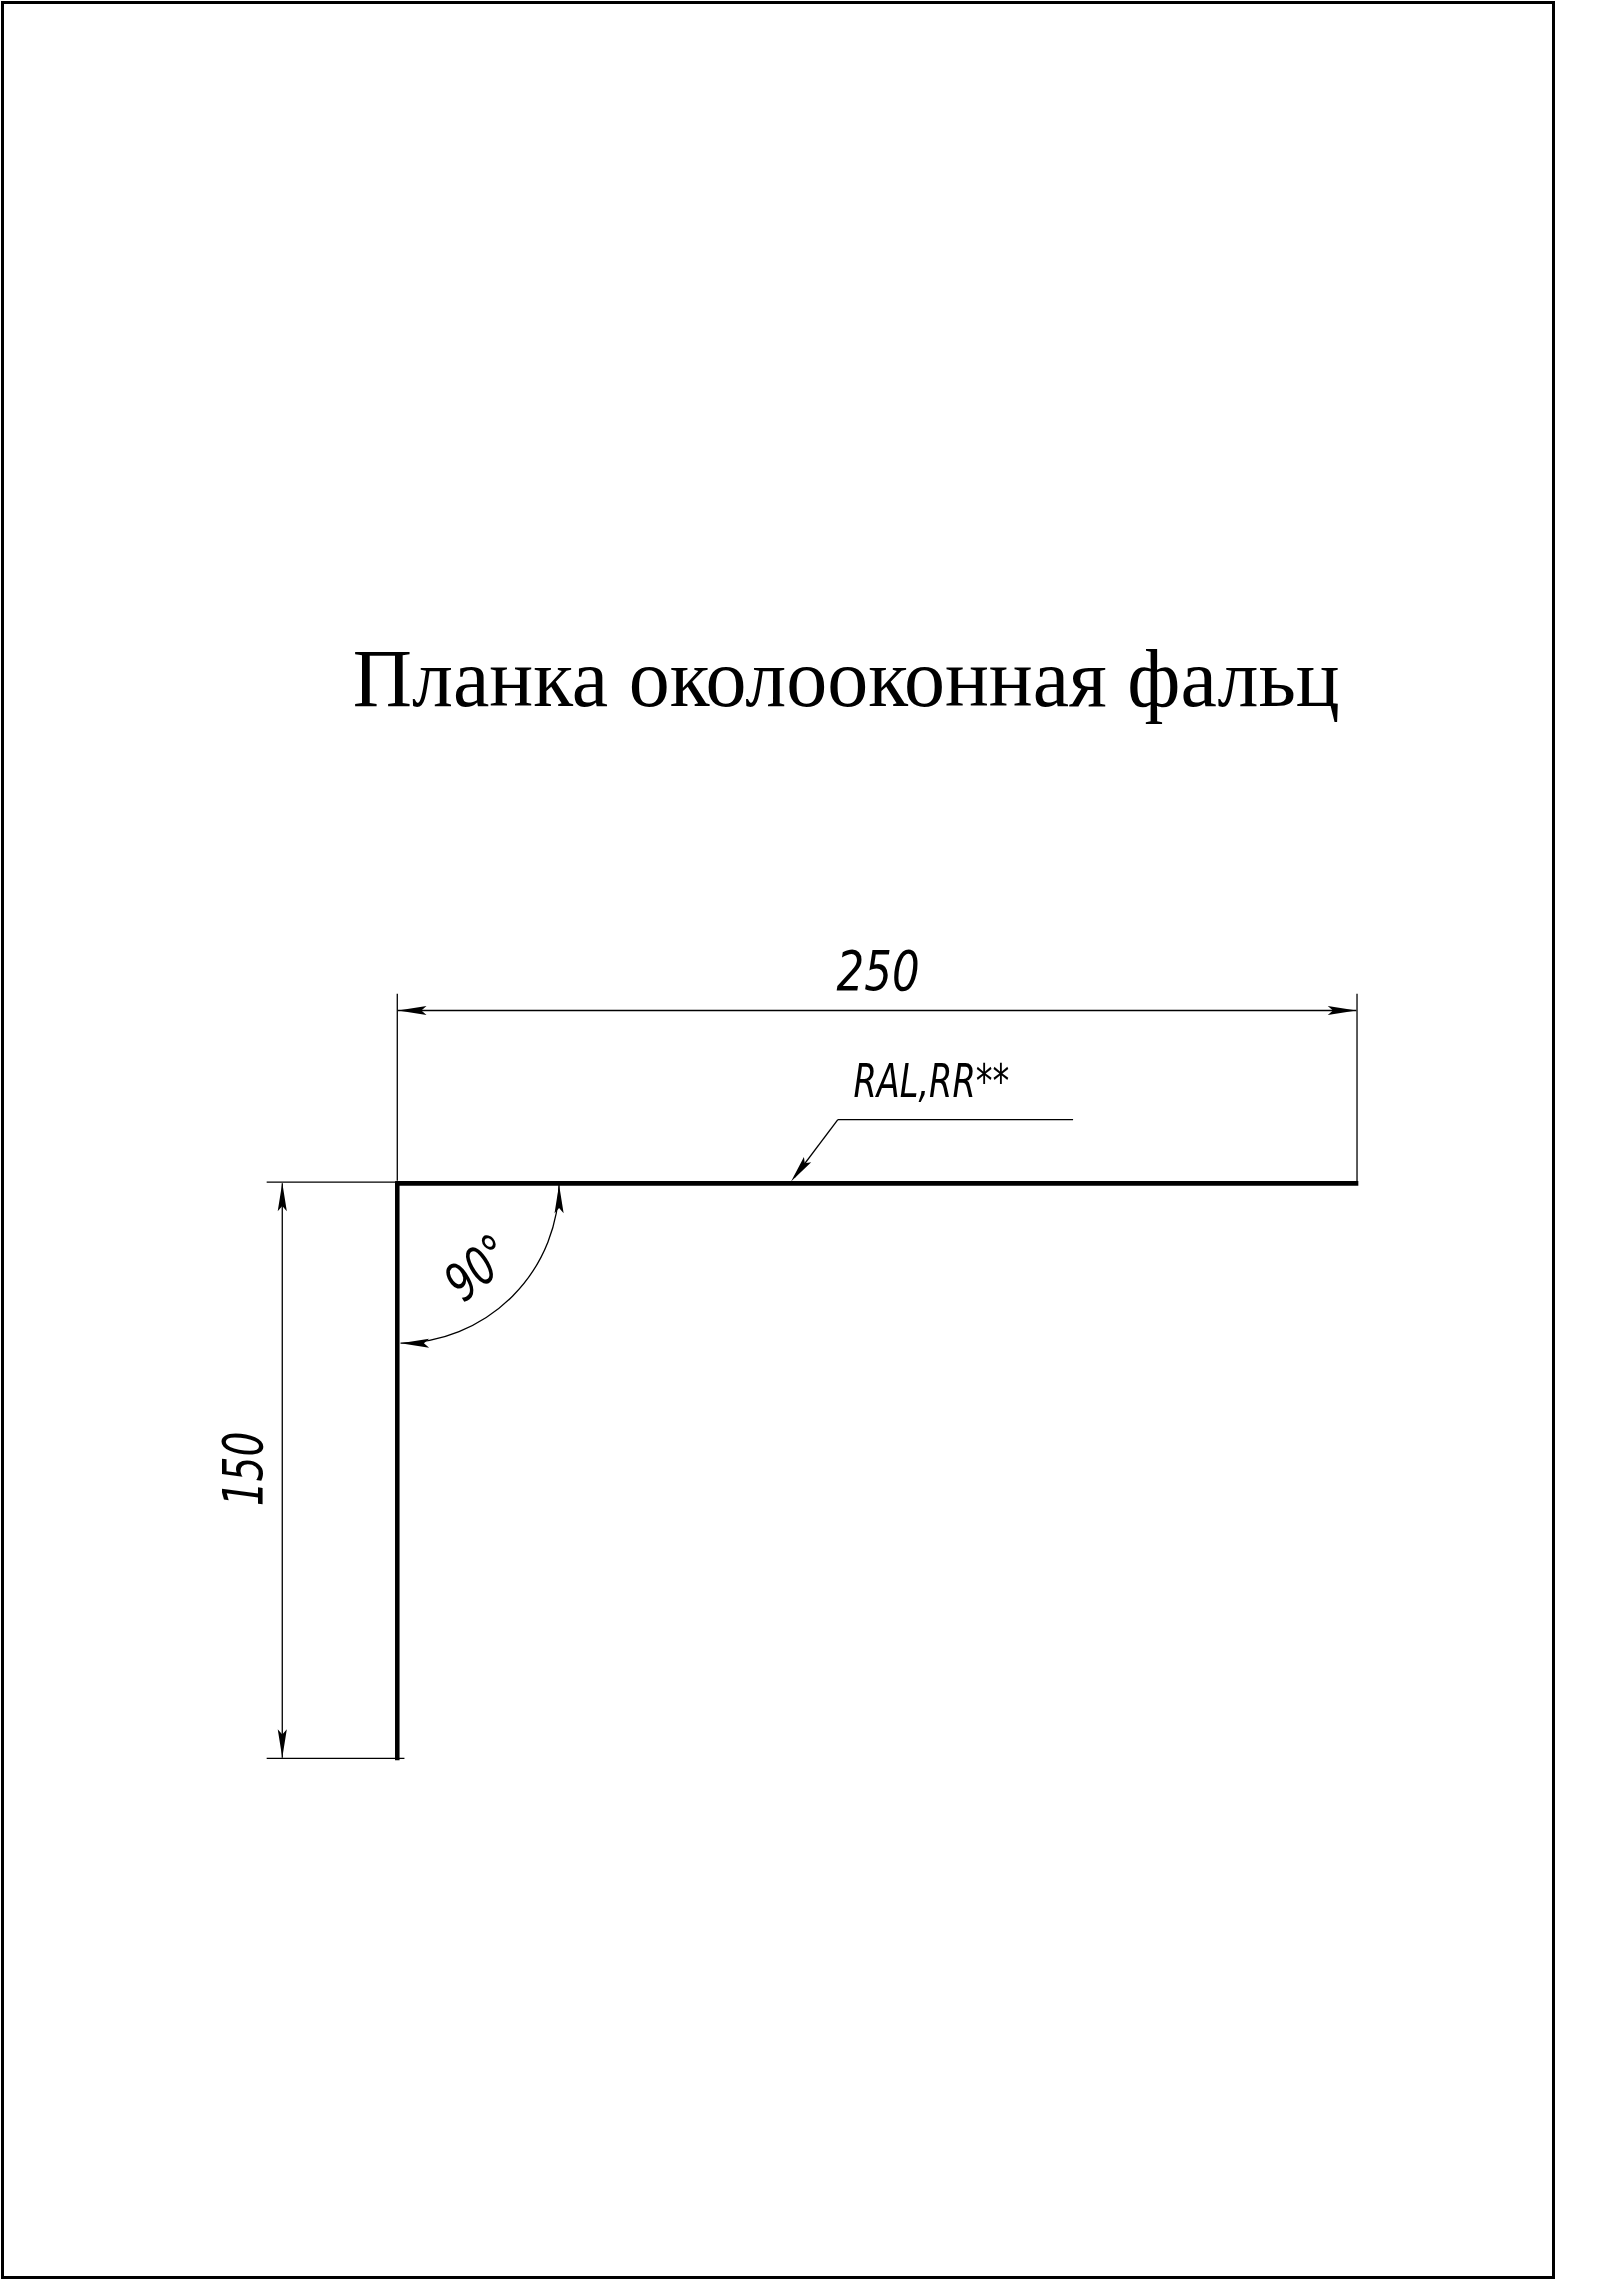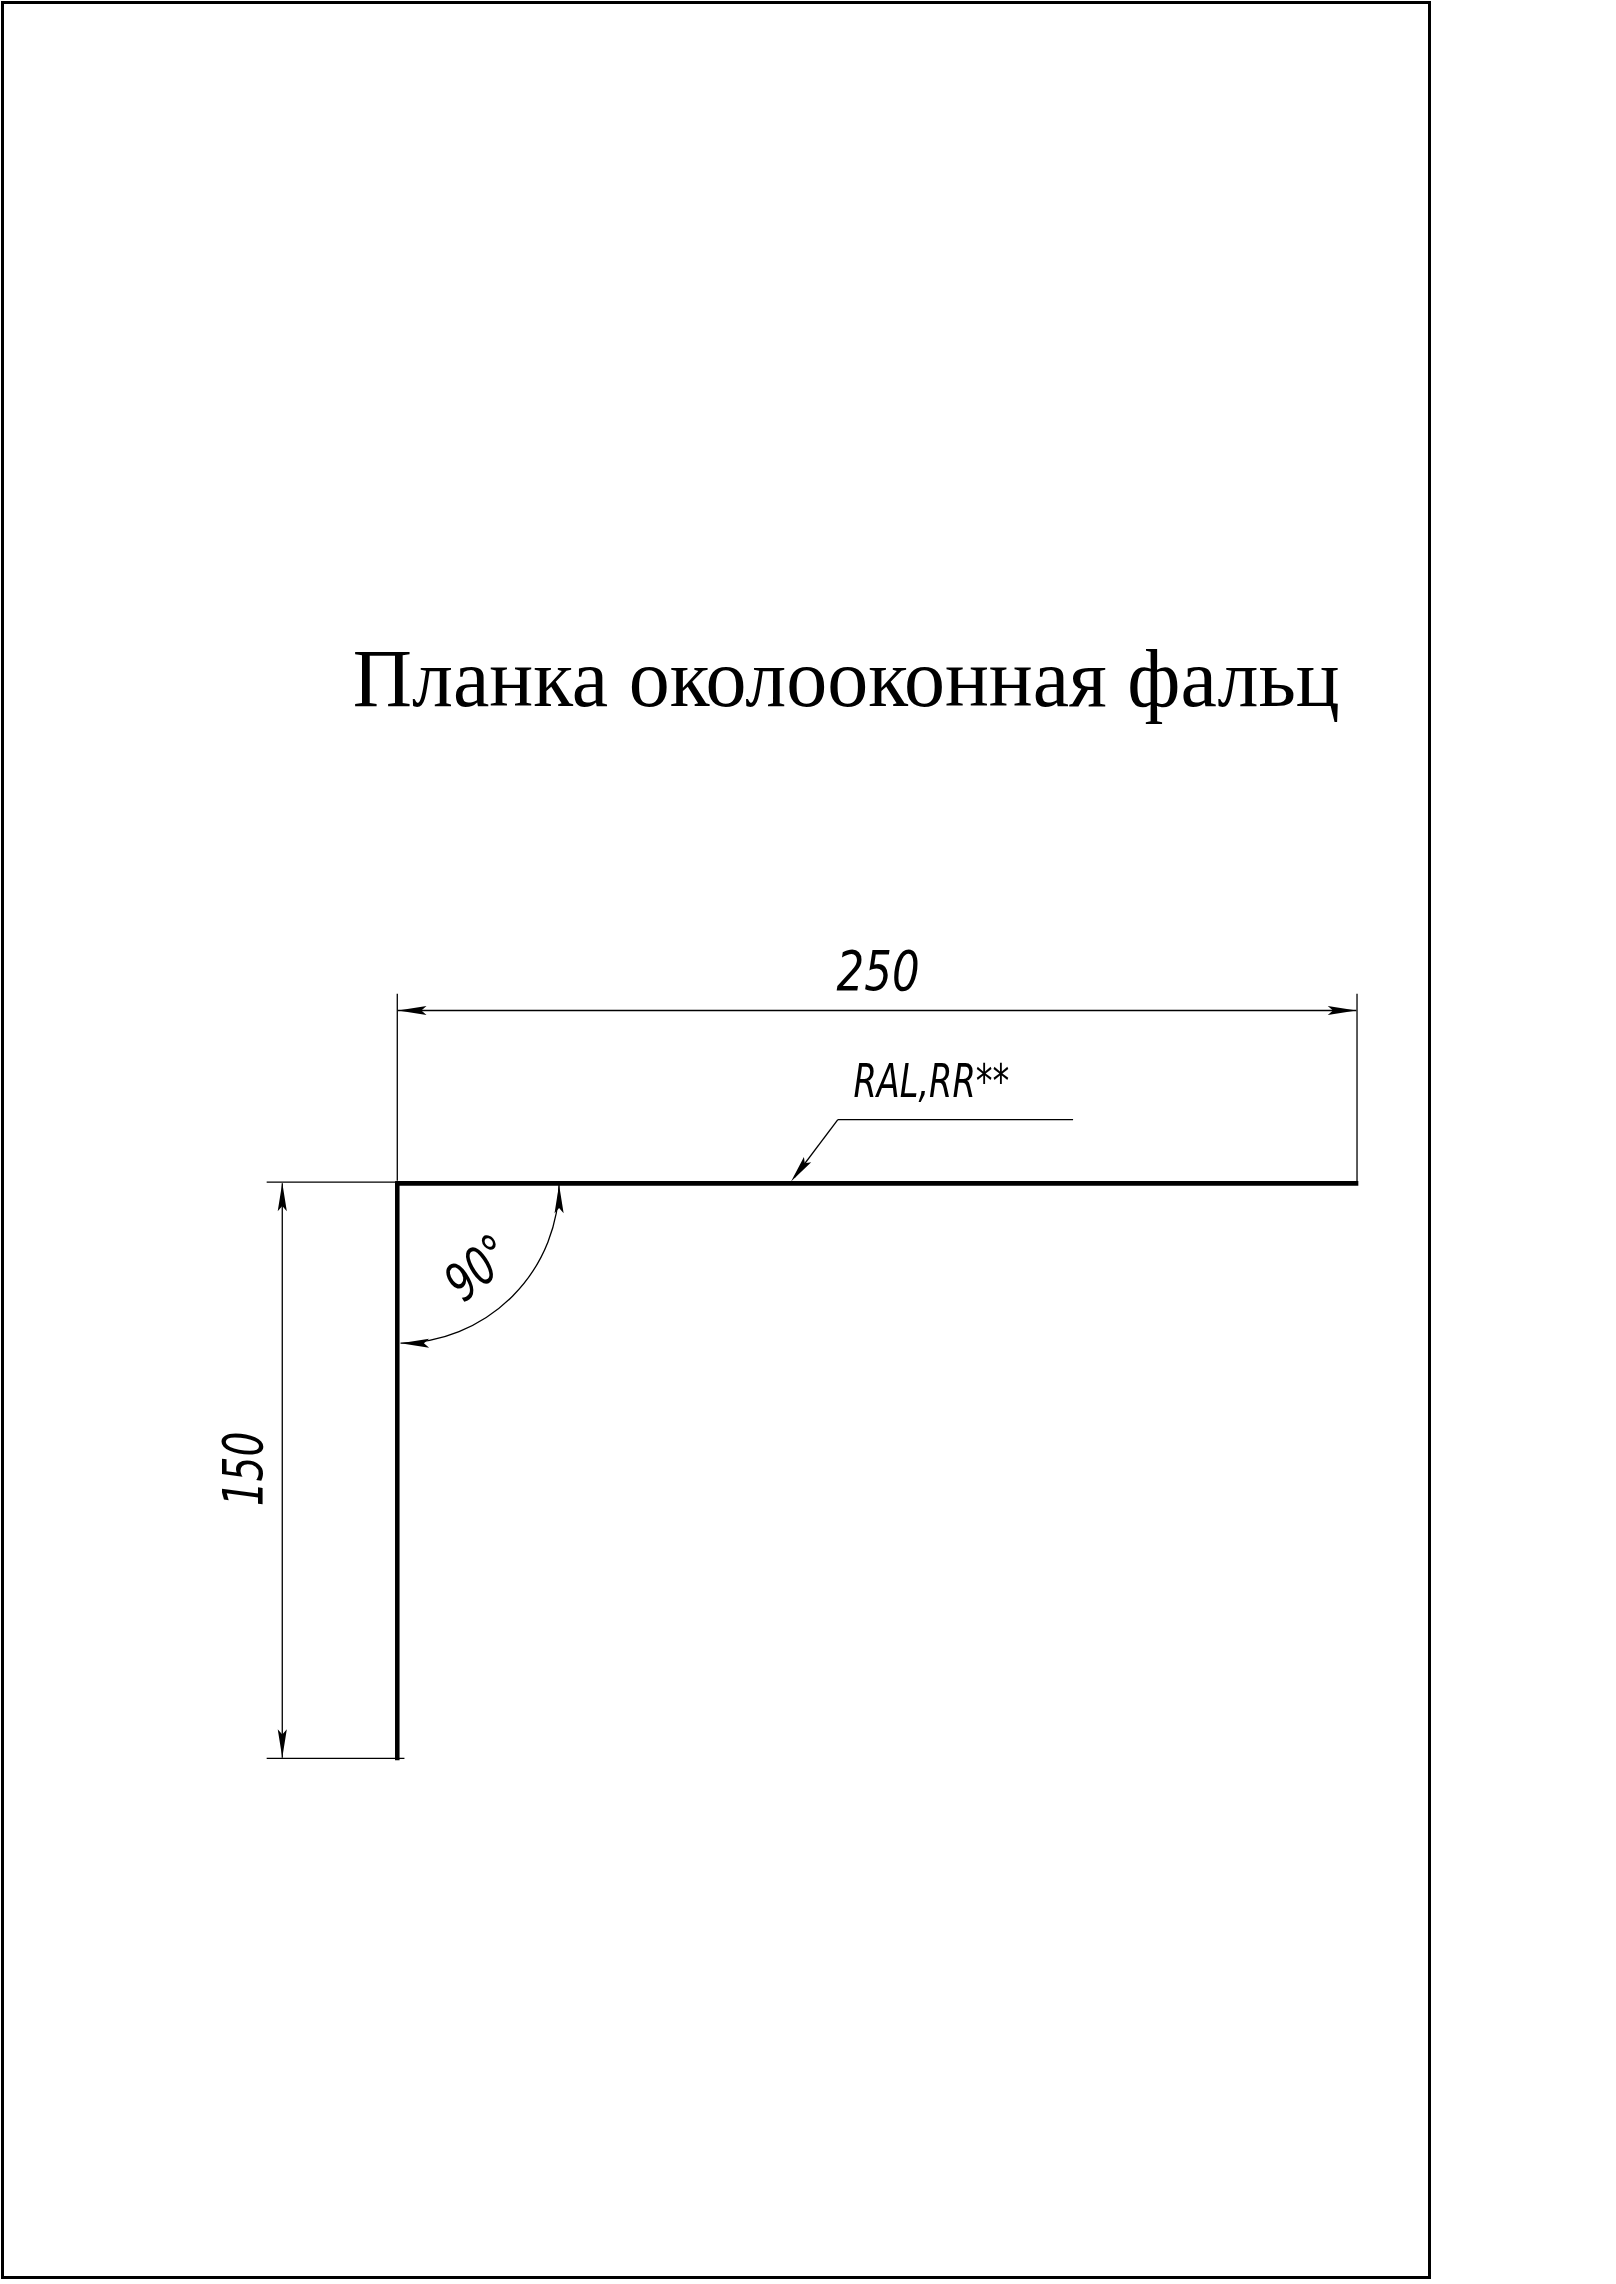--- a/index.html
+++ b/index.html
@@ -7,21 +7,21 @@
     padding: 0;
     background: #ffffff;
     width: 1617px;
     height: 2284px;
     font-family: "Liberation Sans", sans-serif;
   }
   .sheet {
     position: absolute;
     left: 1.3px;
     top: 1.3px;
-    width: 1430px;
+    width: 1554px;
     height: 2278px;
     box-sizing: border-box;
     border: 3.9px solid #000000;
     background: #ffffff;
     overflow: hidden;
   }
   .drawing-title {
     position: absolute;
     left: 348px;
     top: 634px;

